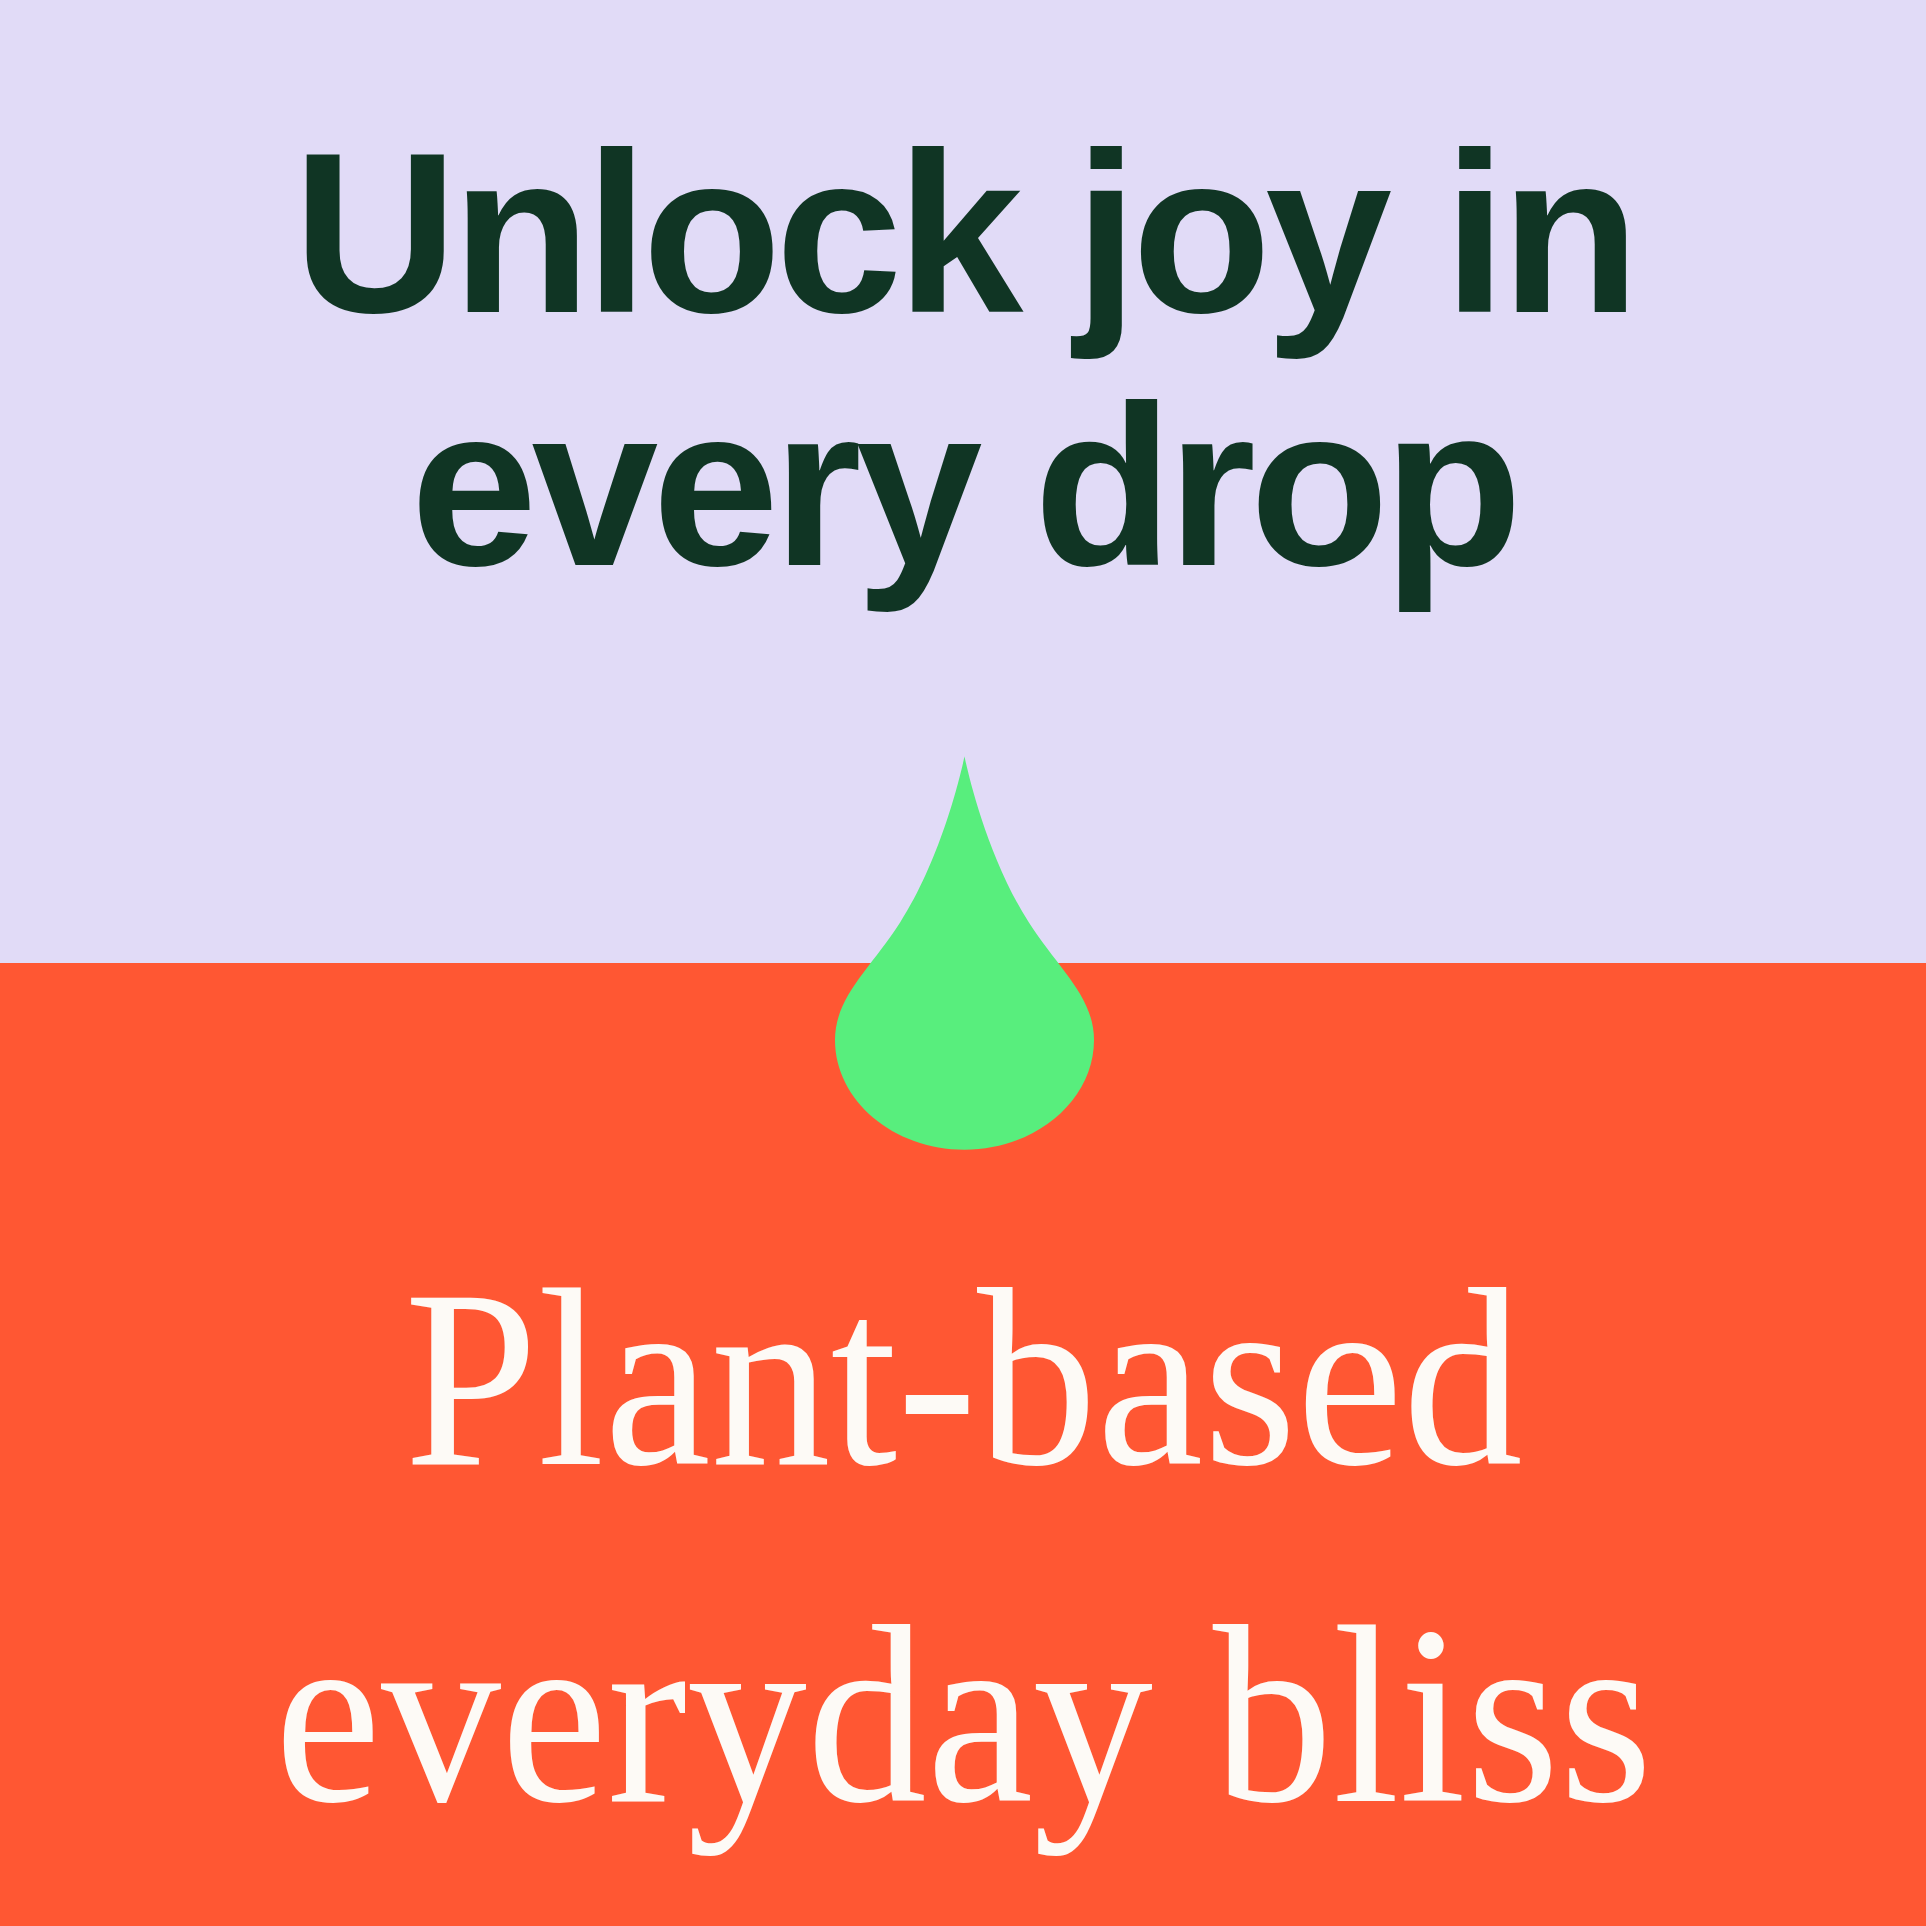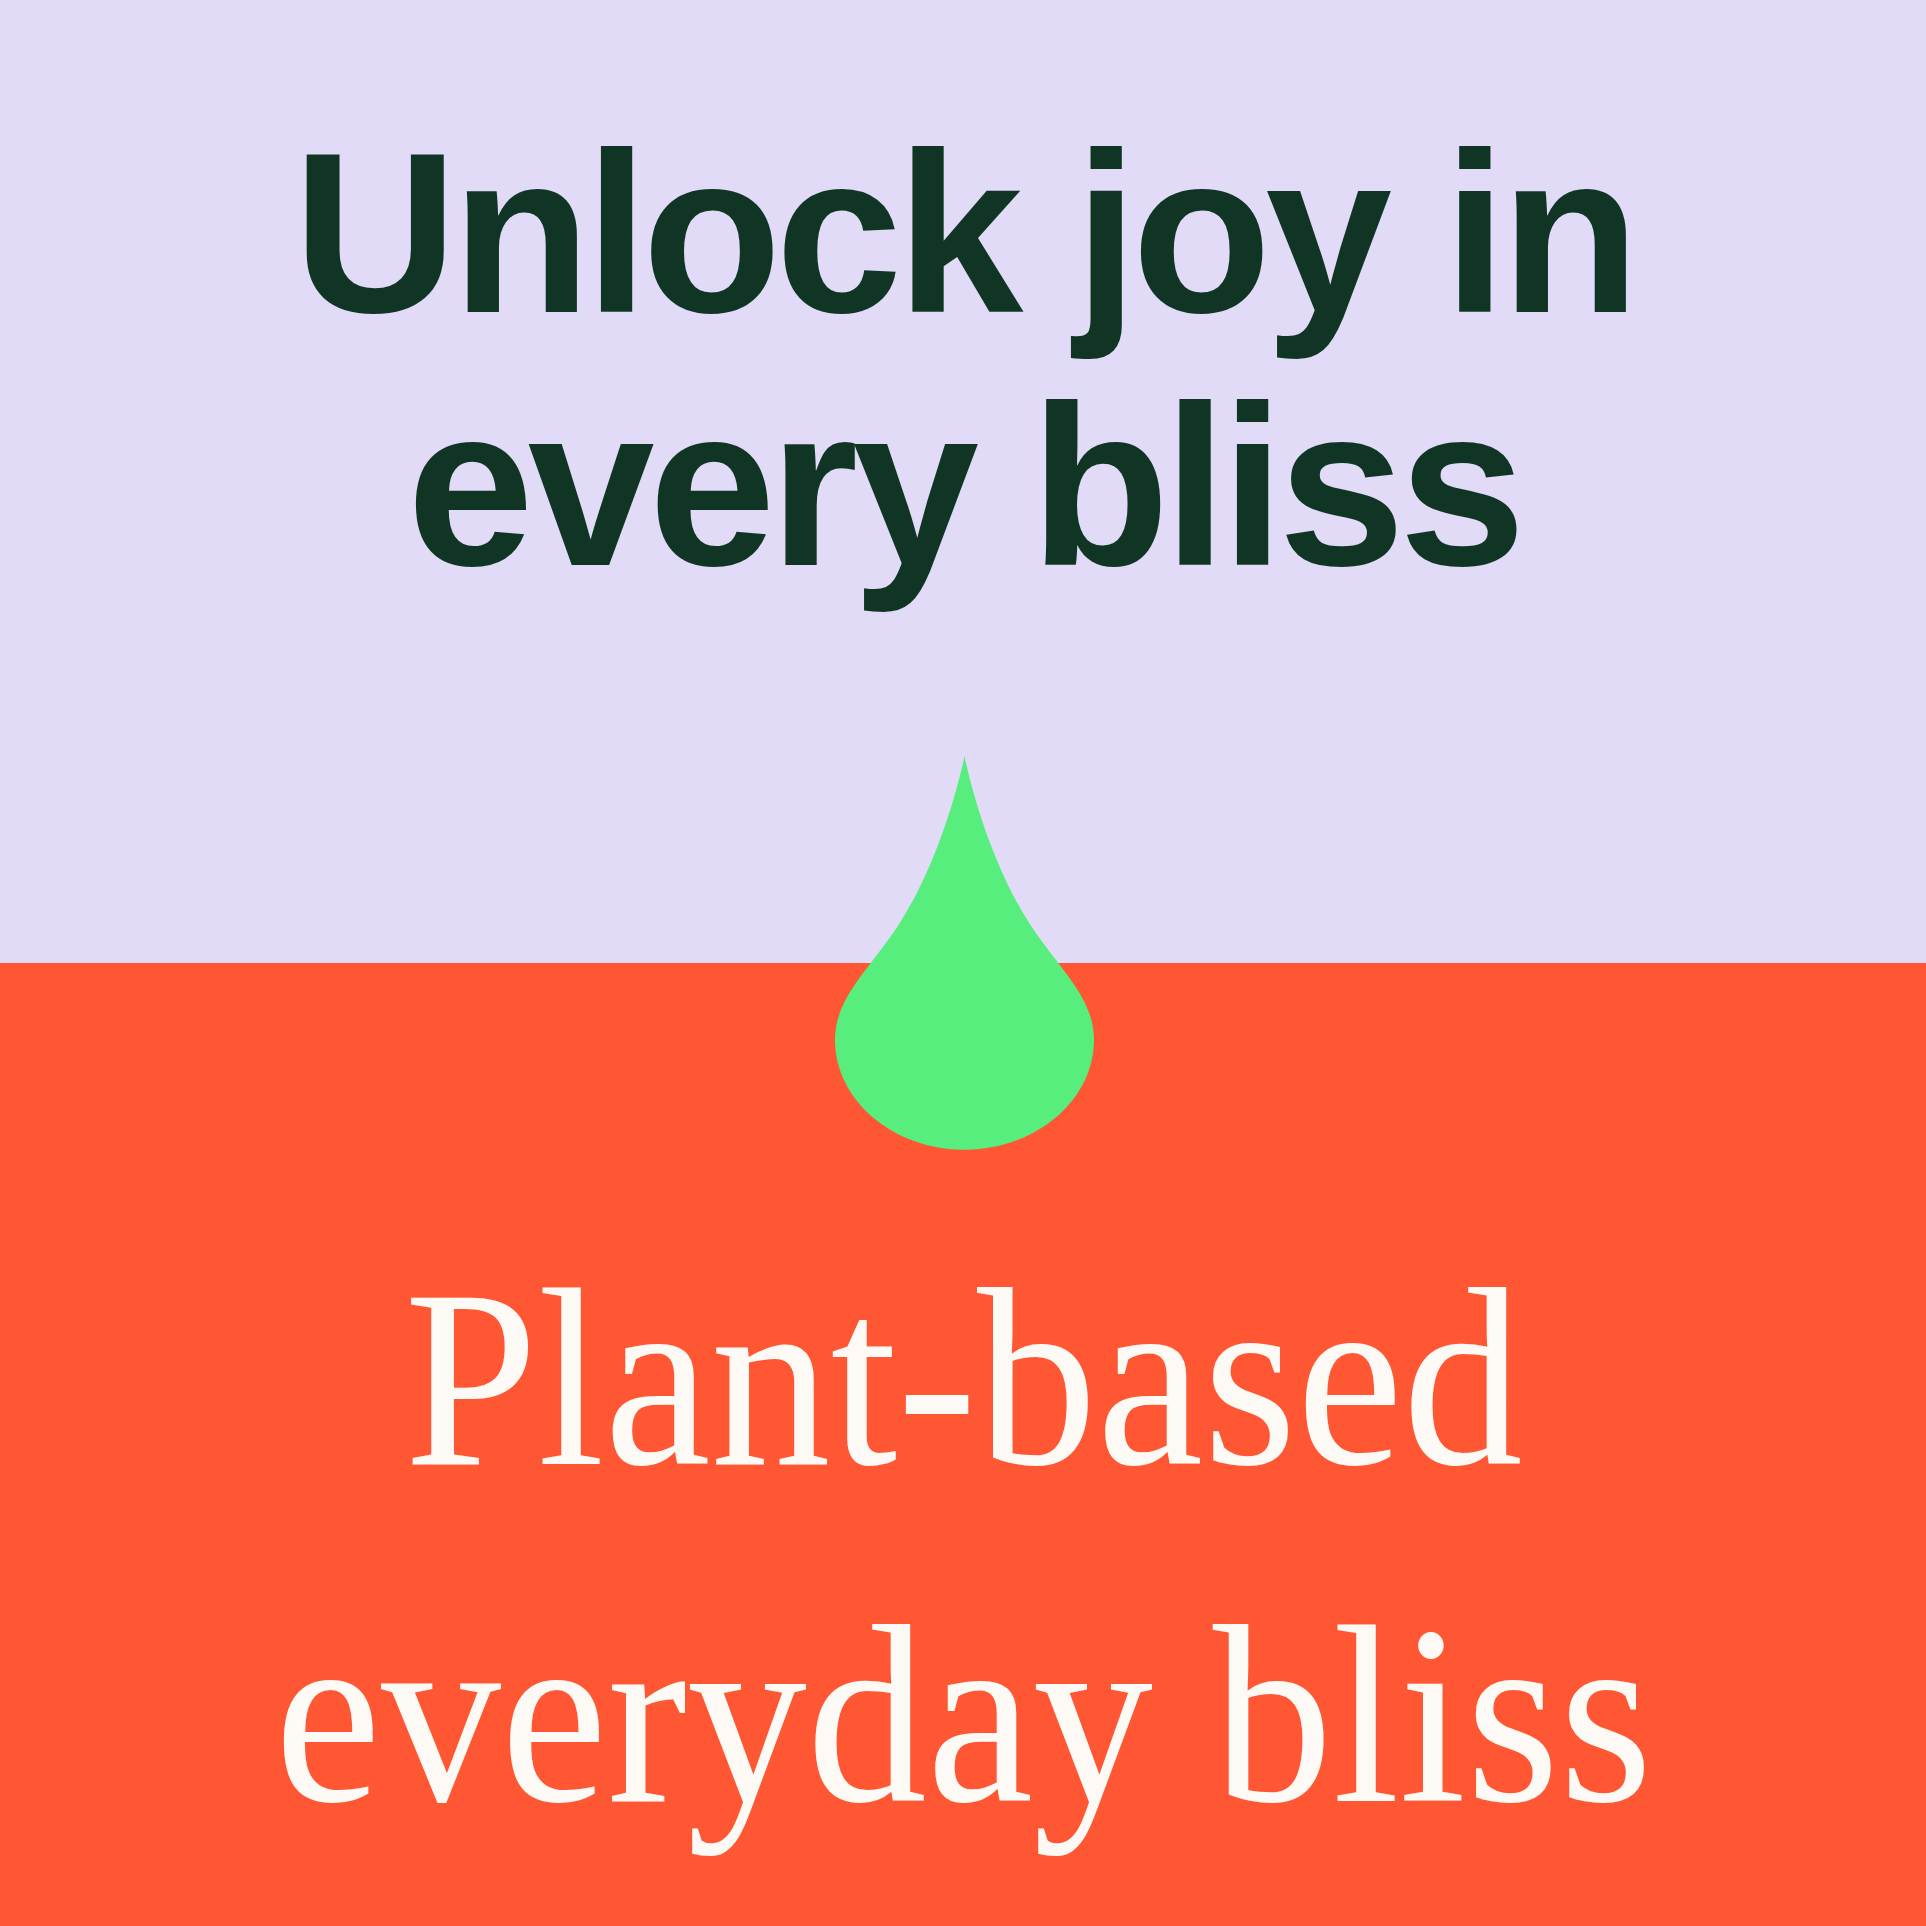--- a/index.html
+++ b/index.html
@@ -94,21 +94,21 @@
 </head>
 <body>
 
 <div id="poster">
 
   <div class="panel" id="panel-top"></div>
   <div class="panel" id="panel-bottom"></div>
 
   <div id="headline">
     <span class="hl-line">Unlock joy in</span>
-    <span class="hl-line">every bliss</span>
+    <span class="hl-line">every drop</span>
   </div>
 
   <div id="droplet-wrap">
     <svg viewBox="0 0 262 398" xmlns="http://www.w3.org/2000/svg" aria-hidden="true">
       <path d="M131 0
                C131 0 150 96 196 168
                C226 215 262 243 262 287
                C262 348 203 398 131 398
                C59 398 0 348 0 287
                C0 243 36 215 66 168

